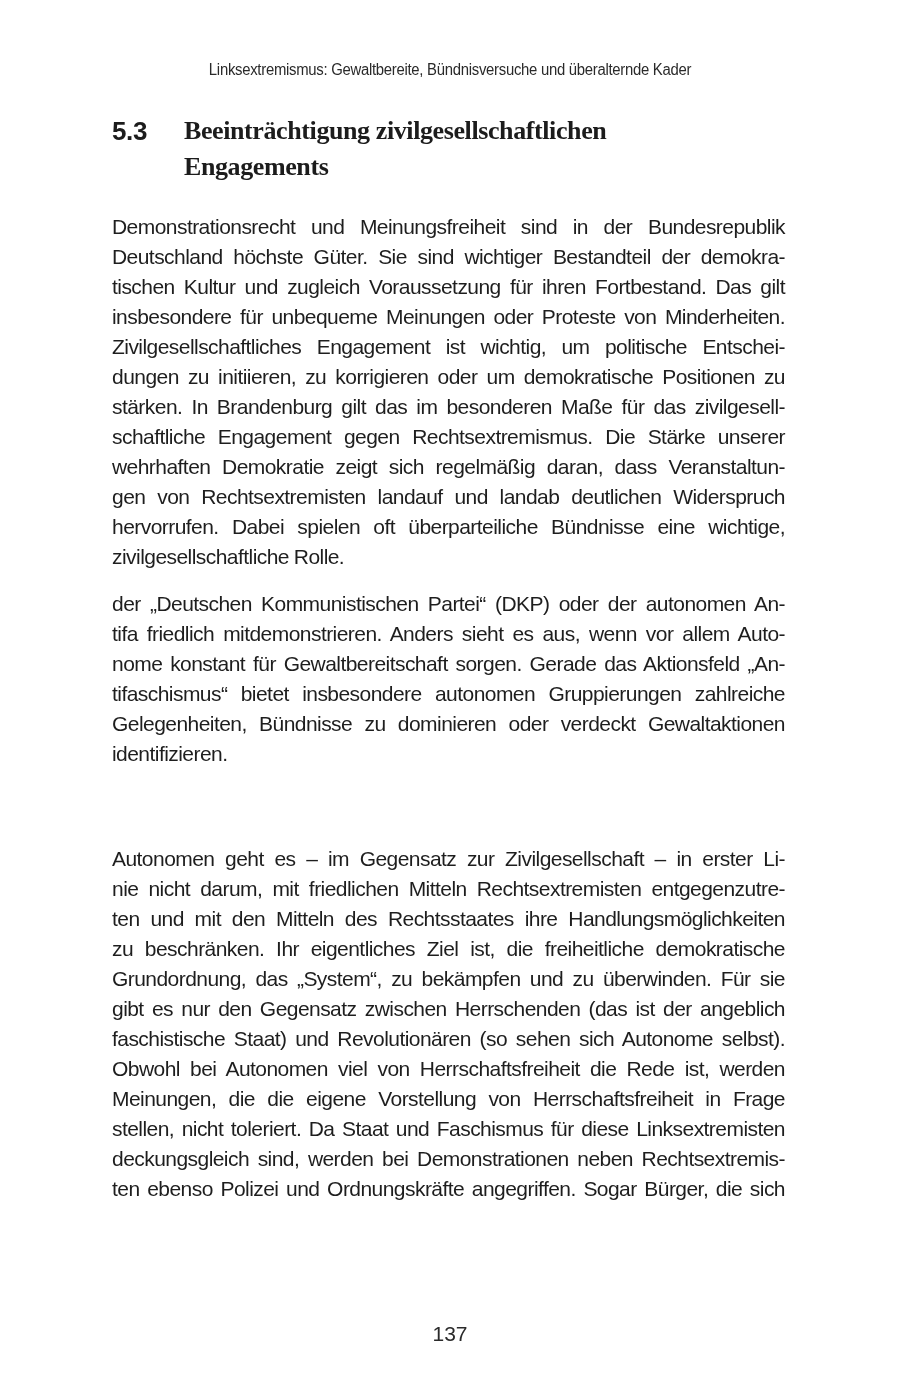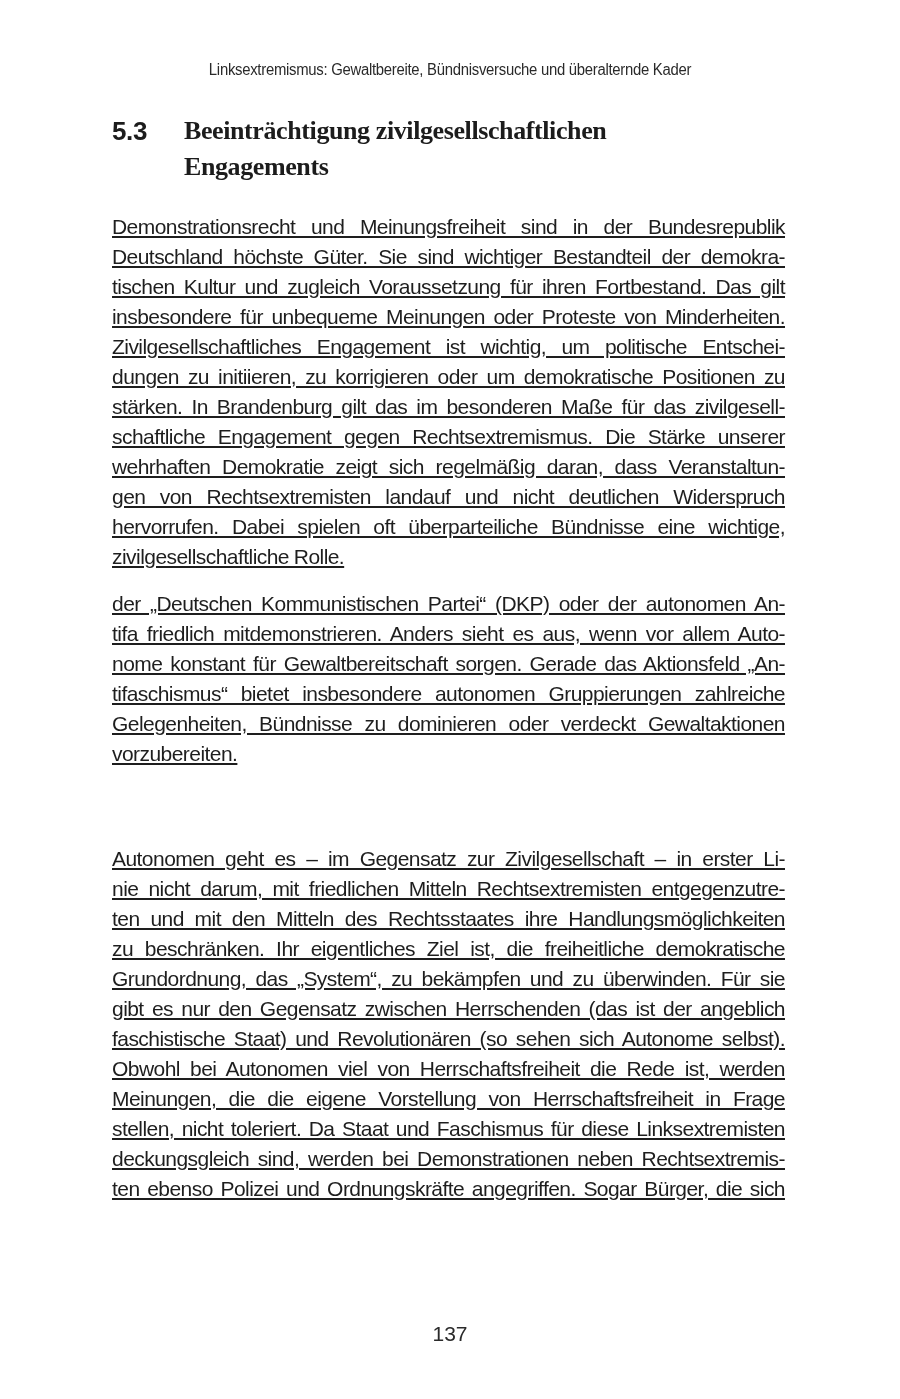--- a/index.html
+++ b/index.html
@@ -7,21 +7,21 @@
          font-family: "Liberation Sans", "DejaVu Sans", sans-serif; color: #1e1e1e; }
   .running-header { position: absolute; top: 61px; left: 0; width: 900px; text-align: center;
          font-size: 16px; color: #2a2a2a; letter-spacing: -0.3px; transform: scaleX(0.93); }
   .heading { position: absolute; top: 113px; left: 112px; width: 680px;
          font-weight: bold; font-size: 26px; line-height: 36px; color: #1c1c1c; letter-spacing: -0.4px; }
   .heading .num { position: absolute; left: 0; top: 0; }
   .heading .title { position: absolute; left: 72px; top: 0; width: 600px; font-family: Liberation Serif, serif; }
   .heading .title span { display: block; }
   .para { position: absolute; left: 112px; width: 673px; font-size: 21px; color: #1e1e1e; }
   .line { display: block; height: 30px; line-height: 30px; white-space: nowrap;
-          text-align: justify; text-align-last: justify; letter-spacing: -0.55px; word-spacing: -0.5px; text-decoration: underline; }
+          text-align: justify; text-align-last: justify; letter-spacing: -0.55px; word-spacing: -0.5px; }
   .line.last { text-align-last: left; }
   .page-number { position: absolute; top: 1322px; left: 0; width: 900px; text-align: center;
          font-size: 21px; color: #2a2a2a; }
 </style>
 </head>
 <body>
 
 <div class="running-header">Linksextremismus: Gewaltbereite, Bündnisversuche und überalternde Kader</div>
 
 <div class="heading">
@@ -35,32 +35,32 @@
 <div class="para" style="top:212px;">
   <span class="line">Demonstrationsrecht und Meinungsfreiheit sind in der Bundesrepublik</span>
   <span class="line">Deutschland höchste Güter. Sie sind wichtiger Bestandteil der demokra-</span>
   <span class="line">tischen Kultur und zugleich Voraussetzung für ihren Fortbestand. Das gilt</span>
   <span class="line">insbesondere für unbequeme Meinungen oder Proteste von Minderheiten.</span>
   <span class="line">Zivilgesellschaftliches Engagement ist wichtig, um politische Entschei-</span>
   <span class="line">dungen zu initiieren, zu korrigieren oder um demokratische Positionen zu</span>
   <span class="line">stärken. In Brandenburg gilt das im besonderen Maße für das zivilgesell-</span>
   <span class="line">schaftliche Engagement gegen Rechtsextremismus. Die Stärke unserer</span>
   <span class="line">wehrhaften Demokratie zeigt sich regelmäßig daran, dass Veranstaltun-</span>
-  <span class="line">gen von Rechtsextremisten landauf und nicht deutlichen Widerspruch</span>
+  <span class="line">gen von Rechtsextremisten landauf und landab deutlichen Widerspruch</span>
   <span class="line">hervorrufen. Dabei spielen oft überparteiliche Bündnisse eine wichtige,</span>
   <span class="line last">zivilgesellschaftliche Rolle.</span>
 </div>
 
 <div class="para" style="top:589px;">
   <span class="line">der „Deutschen Kommunistischen Partei“ (DKP) oder der autonomen An-</span>
   <span class="line">tifa friedlich mitdemonstrieren. Anders sieht es aus, wenn vor allem Auto-</span>
   <span class="line">nome konstant für Gewaltbereitschaft sorgen. Gerade das Aktionsfeld „An-</span>
   <span class="line">tifaschismus“ bietet insbesondere autonomen Gruppierungen zahlreiche</span>
   <span class="line">Gelegenheiten, Bündnisse zu dominieren oder verdeckt Gewaltaktionen</span>
-  <span class="line last">vorzubereiten.</span>
+  <span class="line last">identifizieren.</span>
 </div>
 
 <div class="para" style="top:844px;">
   <span class="line">Autonomen geht es – im Gegensatz zur Zivilgesellschaft – in erster Li-</span>
   <span class="line">nie nicht darum, mit friedlichen Mitteln Rechtsextremisten entgegenzutre-</span>
   <span class="line">ten und mit den Mitteln des Rechtsstaates ihre Handlungsmöglichkeiten</span>
   <span class="line">zu beschränken. Ihr eigentliches Ziel ist, die freiheitliche demokratische</span>
   <span class="line">Grundordnung, das „System“, zu bekämpfen und zu überwinden. Für sie</span>
   <span class="line">gibt es nur den Gegensatz zwischen Herrschenden (das ist der angeblich</span>
   <span class="line">faschistische Staat) und Revolutionären (so sehen sich Autonome selbst).</span>

